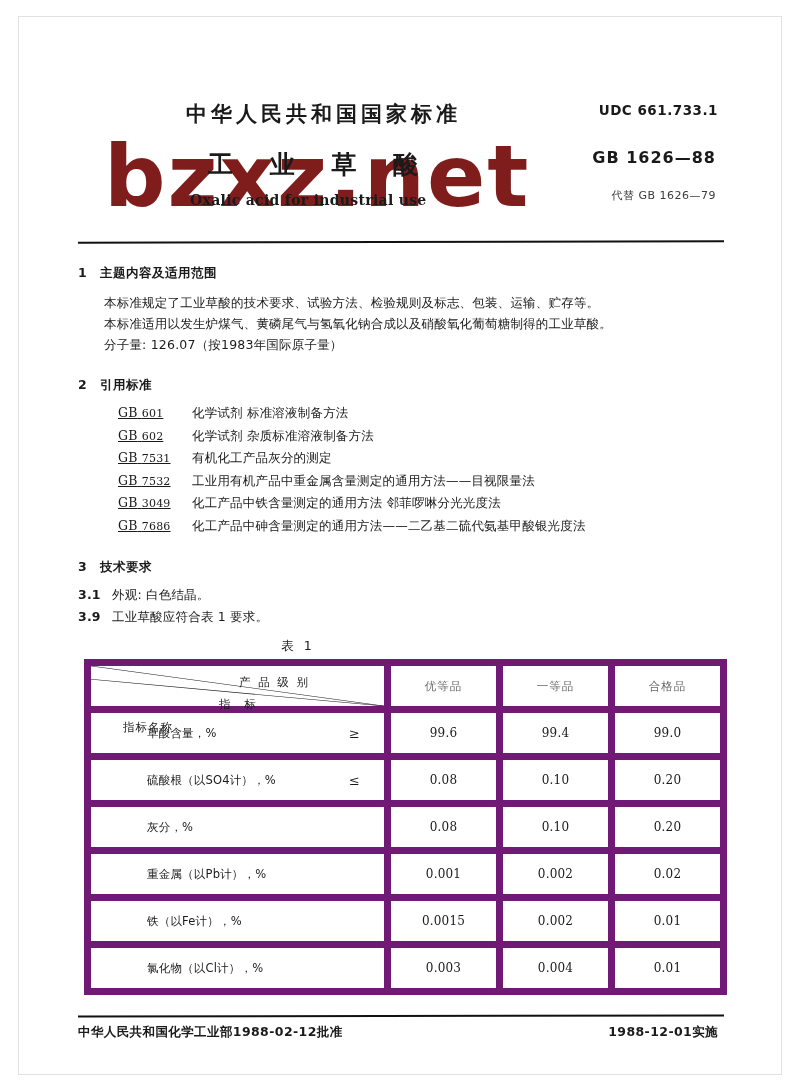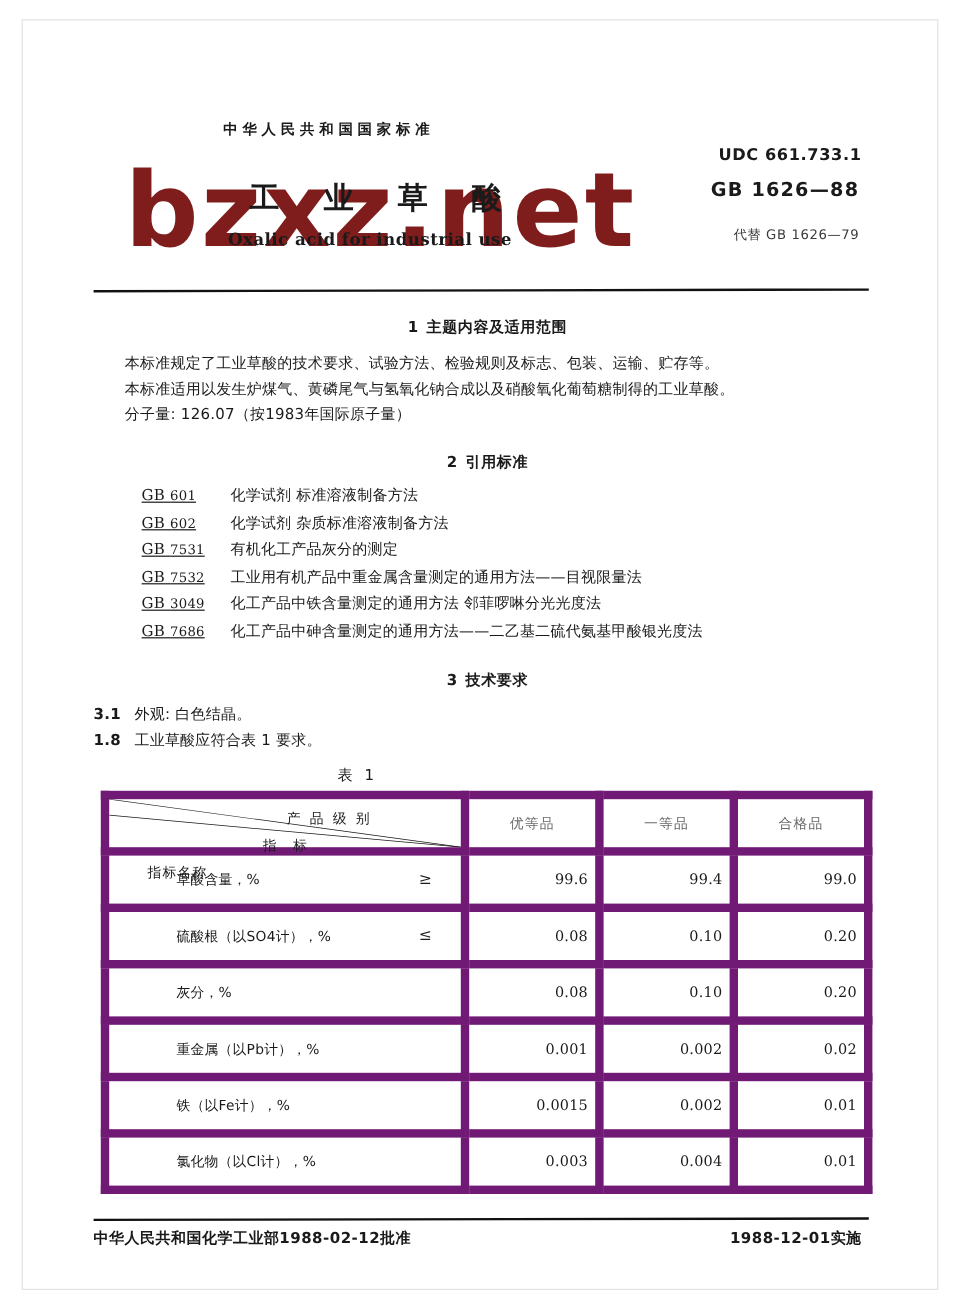--- a/index.html
+++ b/index.html
@@ -51,33 +51,32 @@
 
   
   .masthead {
     position: relative;
     height: 135px;
     margin-top: 100px;
   }
   .nat-std {
     position: absolute;
     left: 108px; top: 0;
-    font-size: 12px;
+    font-size: 21px;
     font-weight: bold;
     letter-spacing: 4px;
     white-space: nowrap;
   }
   .udc {
     position: absolute;
     right: 10px; top: 2px;
     font-size: 13.5px;
     font-weight: bold;
     letter-spacing: 0.5px;
     white-space: nowrap;
-    margin-top: 19px;
   }
   .gb-code {
     position: absolute;
     right: 12px; top: 48px;
     font-size: 16px;
     font-weight: bold;
     letter-spacing: 1px;
     white-space: nowrap;
   }
   .replaces {
@@ -116,21 +115,20 @@
   }
 
   
   .sec {
     margin-top: 22px;
   }
   .sec-head {
     font-size: 12.5px;
     font-weight: bold;
     letter-spacing: 0.5px;
-    text-align: center;
   }
   .sec-head .num {
     display: inline-block;
     width: 22px;
   }
   .para {
     font-size: 12.5px;
     line-height: 21px;
     margin-left: 26px;
     letter-spacing: 0.2px;
@@ -191,21 +189,21 @@
   }
   table.spec td {
     border: 7px solid #701a75;
     font-size: 11.5px;
     height: 40px;
     padding: 0 6px;
     letter-spacing: 0.2px;
     vertical-align: middle;
   }
   table.spec td.val {
-    text-align: right;
+    text-align: center;
     font-family: "DejaVu Serif", "Liberation Serif", serif;
     font-size: 12px;
   }
   table.spec td.lbl {
     position: relative;
     padding-left: 56px;
   }
   table.spec td.lbl .op {
     position: absolute;
     right: 24px;
@@ -329,21 +327,21 @@
   </div>
 
   <div class="sec">
     <div class="sec-head">
       <span class="num">3</span><span>技术要求</span>
     </div>
     <div class="clause" style="margin-top:8px">
       <span class="cnum">3.1</span><span>外观: 白色结晶。</span>
     </div>
     <div class="clause">
-      <span class="cnum">1.8</span><span>工业草酸应符合表 1 要求。</span>
+      <span class="cnum">3.9</span><span>工业草酸应符合表 1 要求。</span>
     </div>
   </div>
 
   <div class="tbl-caption">表 1</div>
 
   <table class="spec">
     <colgroup>
       <col style="width:300px">
       <col style="width:112px">
       <col style="width:112px">

